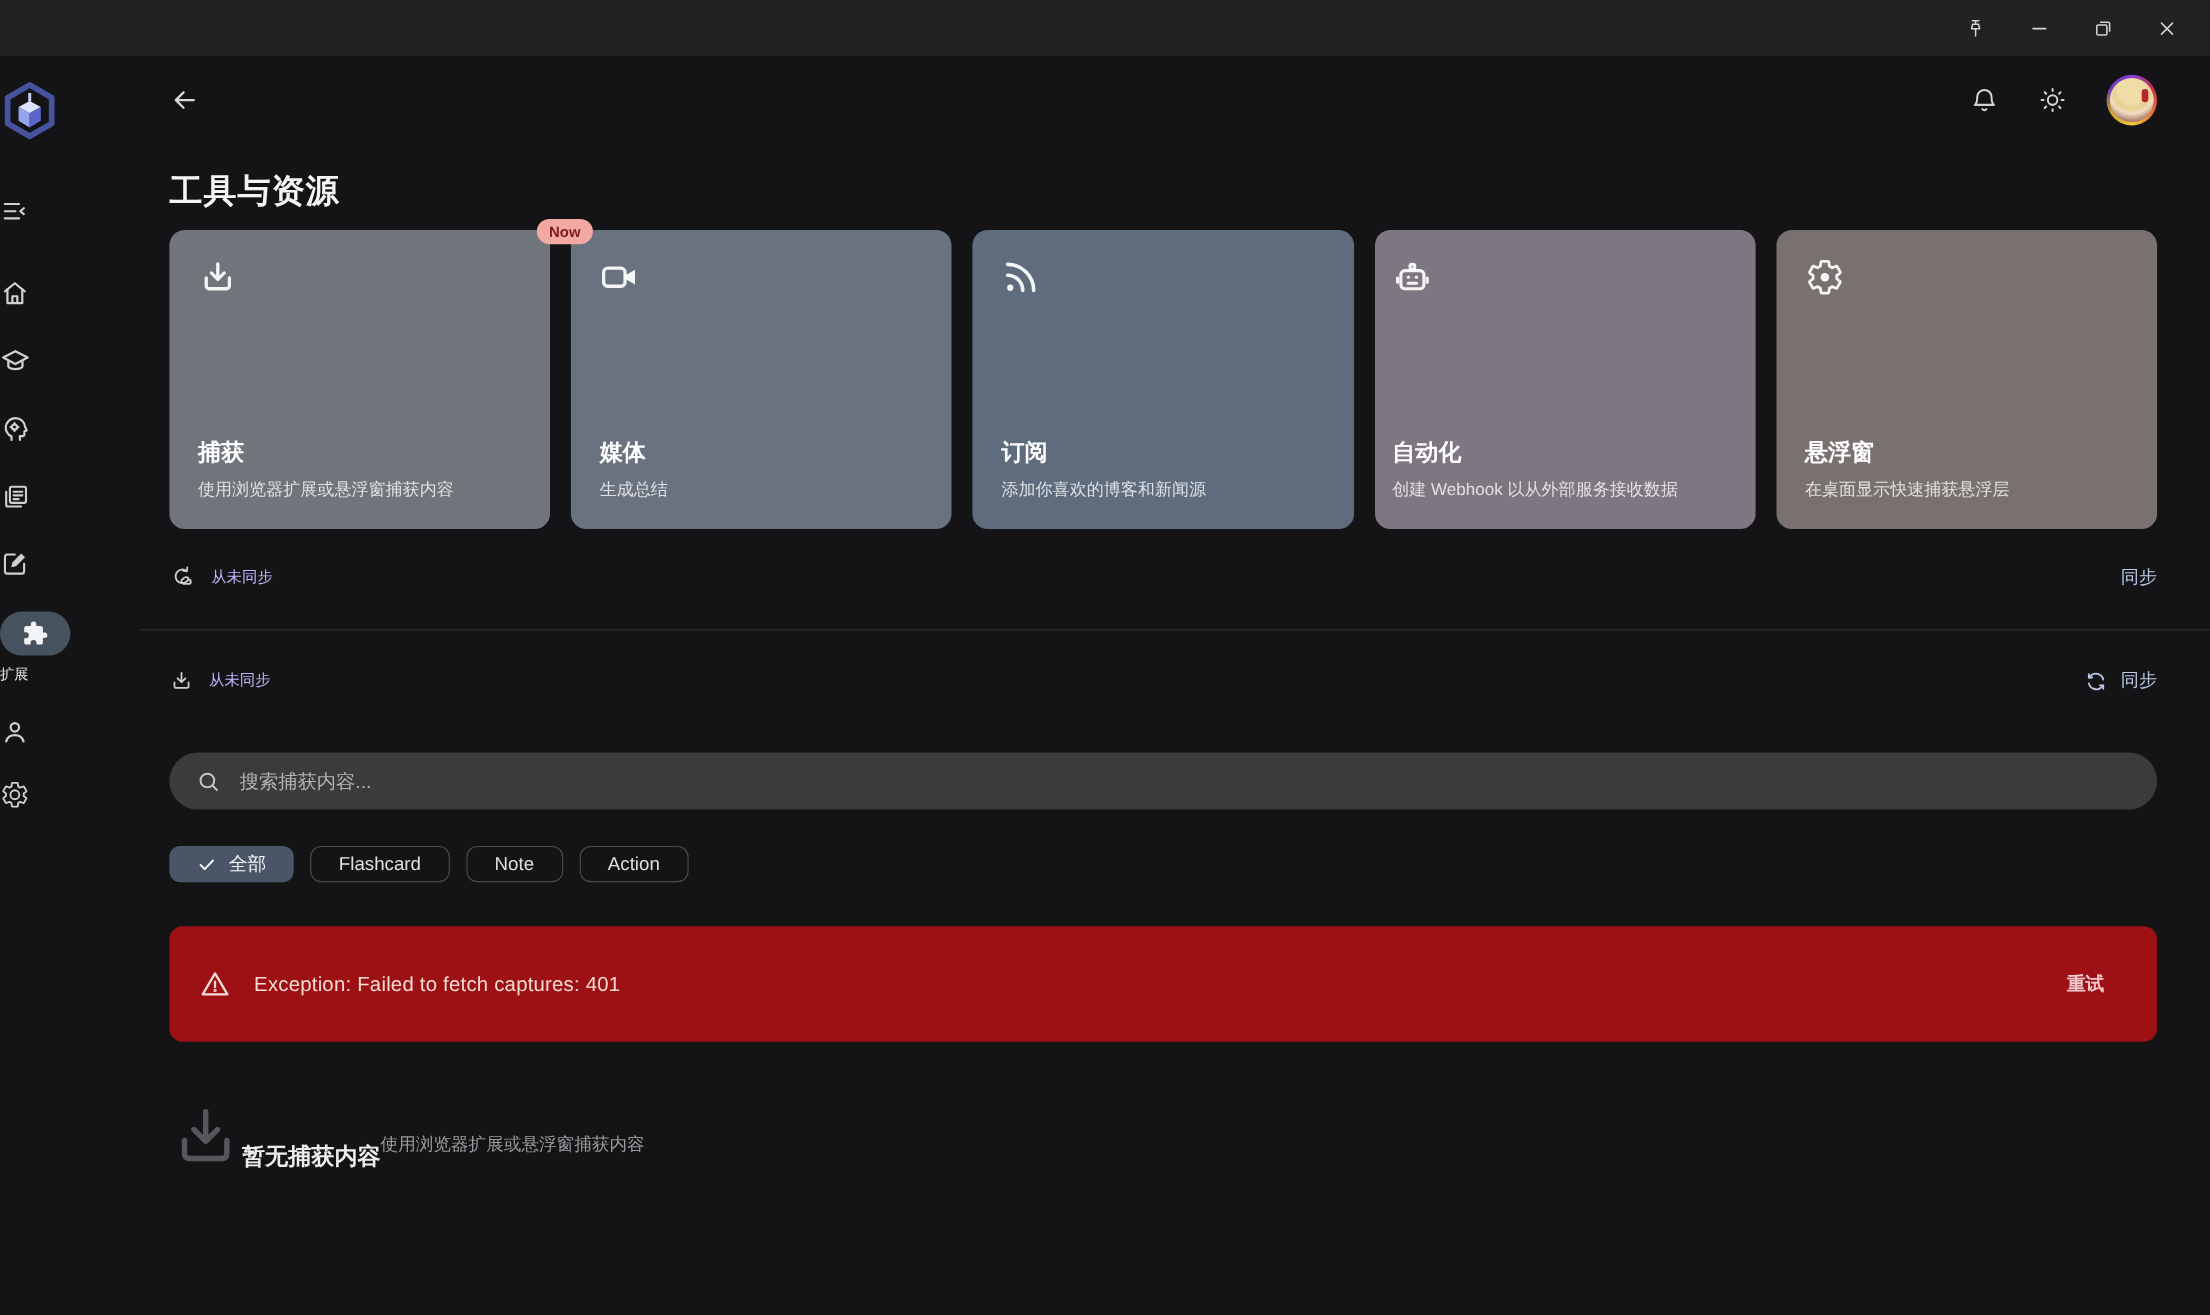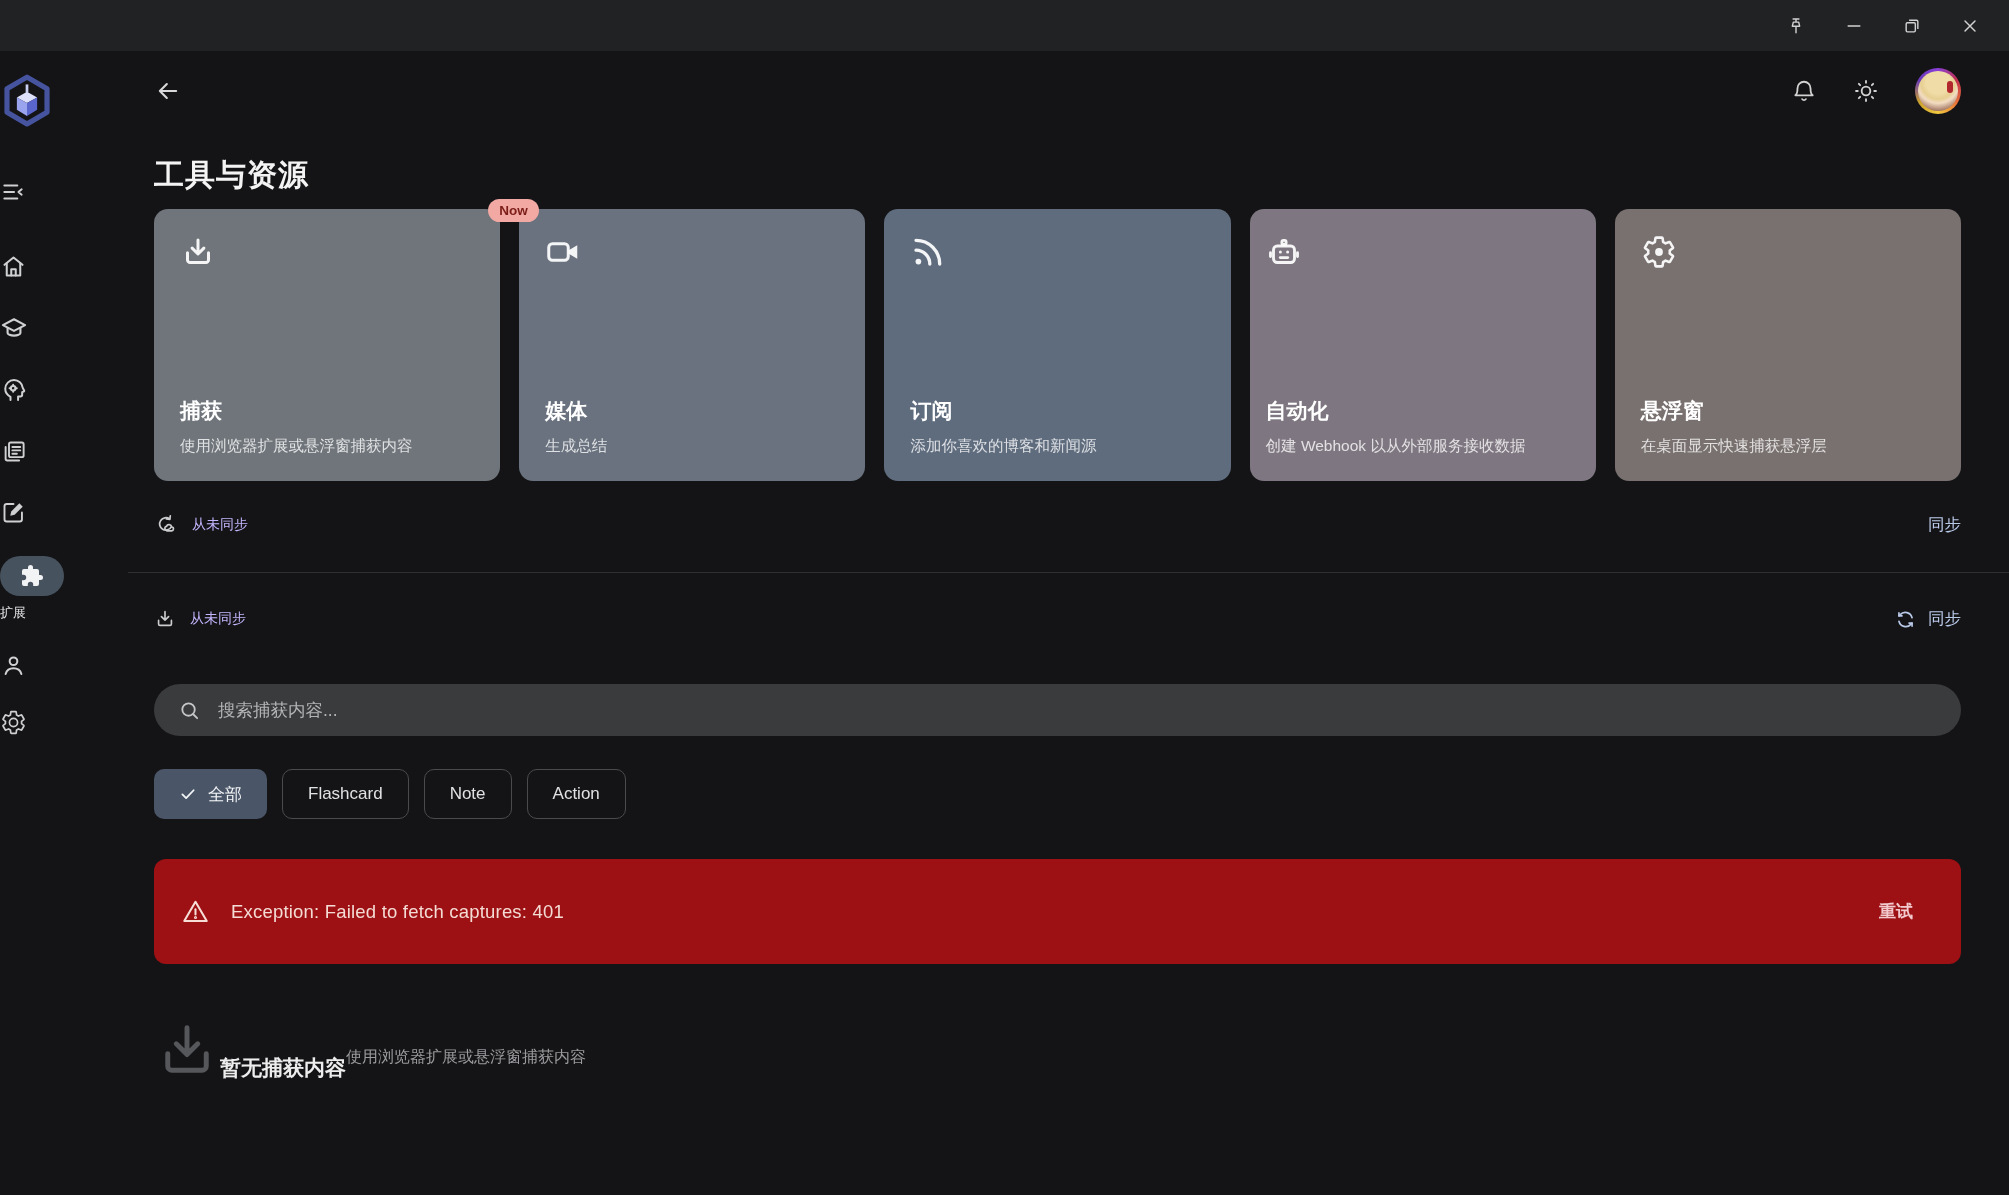--- a/index.html
+++ b/index.html
@@ -57,21 +57,21 @@
   .sync-row2 { margin-top:26px; height:40px; }
 
   
   .search { margin-top:45px; height:52px; background:#3a3b3d; border-radius:29px; display:flex; align-items:center; padding:0 24px; gap:17px; }
   .search svg { color:#c6c7c8; flex-shrink:0; }
   .search input { flex:1; background:transparent; border:none; outline:none; color:#e3e3e3; font-size:17.5px; font-family:inherit; }
   .search input::placeholder { color:#b3b4b6; }
 
   
   .chips { margin-top:33px; display:flex; gap:15px; }
-  .chip { height:50px; border-radius:10px; padding:0 25px; display:flex; align-items:center; gap:11px; font-size:17px; color:#e0e1e3; border:1px solid #4b4b4e; background:transparent; cursor:pointer; }
+  .chip { height:33px; border-radius:10px; padding:0 25px; display:flex; align-items:center; gap:11px; font-size:17px; color:#e0e1e3; border:1px solid #4b4b4e; background:transparent; cursor:pointer; }
   .chip.active { border:none; color:#f4f5f7; }
 
   
   .banner { margin-top:40px; height:105px; border-radius:12px; display:flex; align-items:center; padding:0 48px 0 27px; gap:21px; }
   .banner .warn { color:#f6ded7; flex-shrink:0; }
   .banner-msg { flex:1; font-size:18.5px; color:#f4dcd4; letter-spacing:.2px; }
   .banner-retry { font-size:17px; font-weight:600; color:#f2cace; cursor:pointer; }
 
   
   .empty { margin-top:54px; display:flex; flex-direction:row; align-items:center; }

